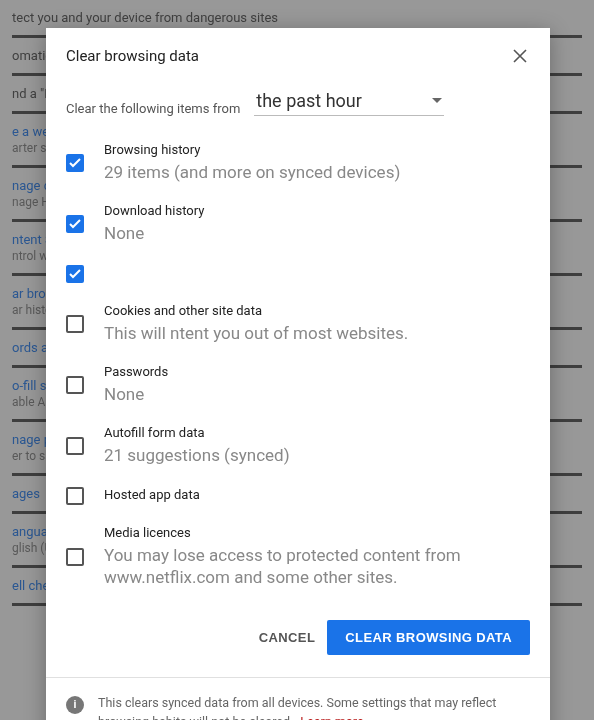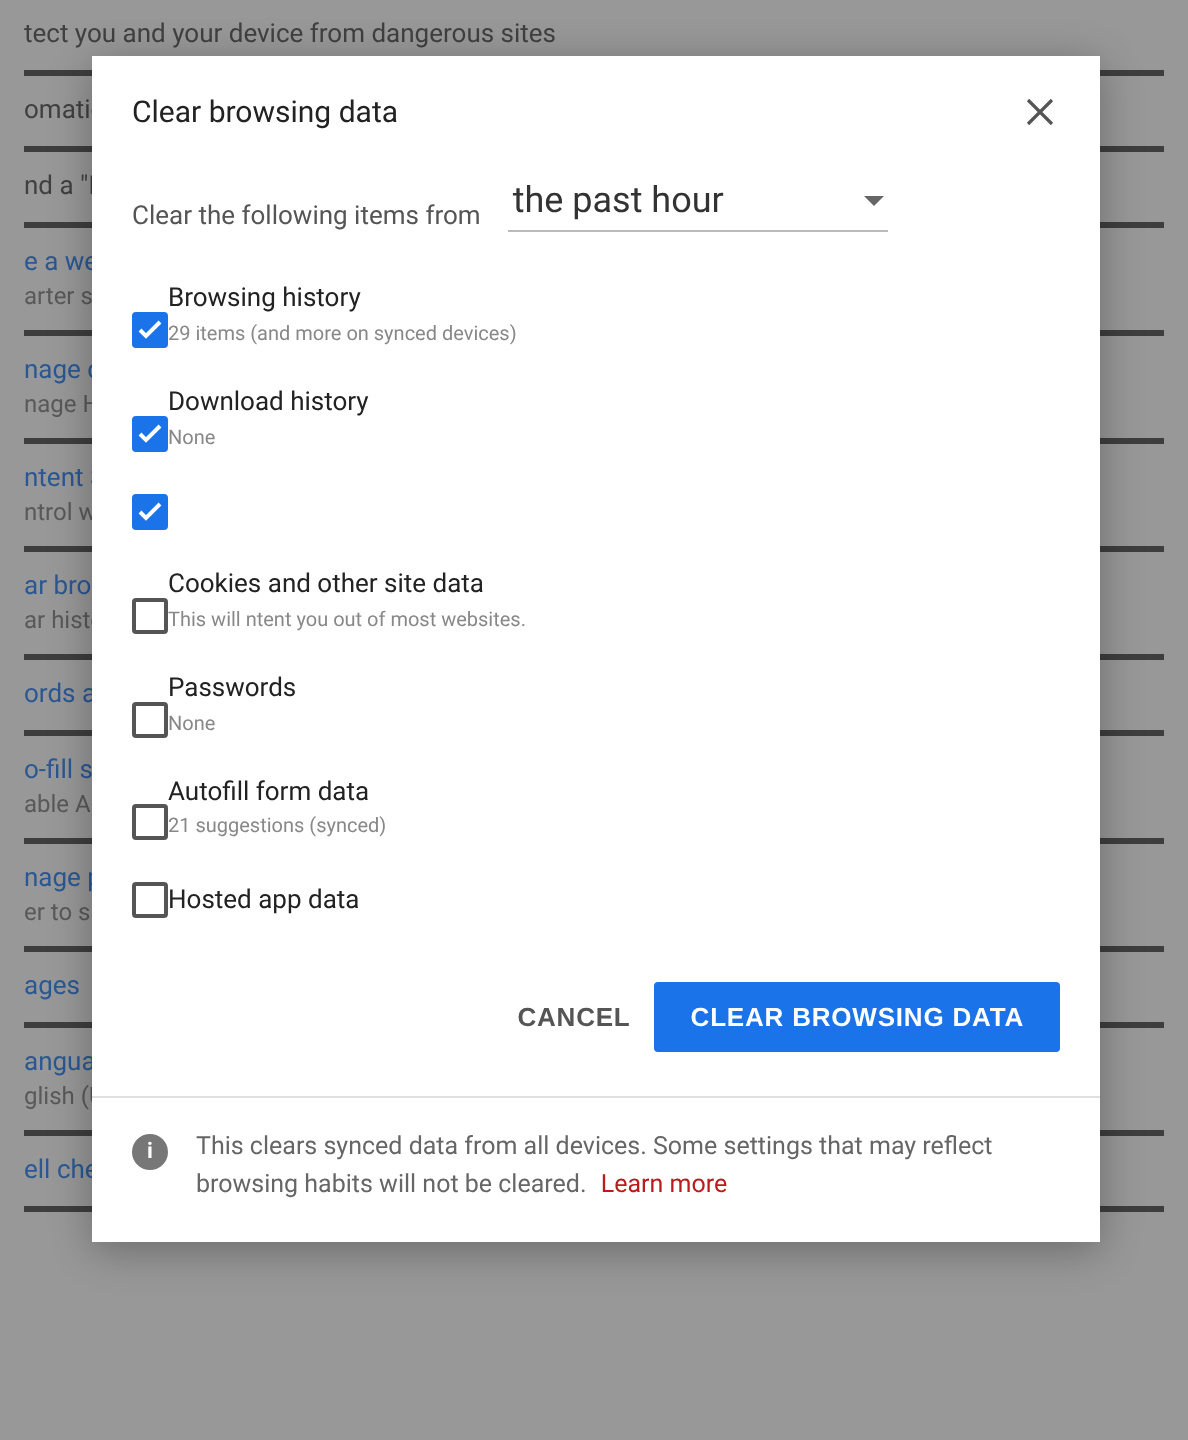--- a/index.html
+++ b/index.html
@@ -53,38 +53,38 @@
   .dropdown {
     display:flex;align-items:center;justify-content:space-between;
     border-bottom:1px solid #bbb;
     min-width:190px;
     padding:4px 2px;
     cursor:pointer;
     font-size:18px;color:#333;gap:24px;
   }
   .items { padding: 0 20px; }
   .item {
-    display: flex; align-items: flex-end; 
+    display: flex; align-items: center; gap: 20px;
     padding: 10px 0;
   }
   .chk {
     width:18px;height:18px;
     border:2px solid #555;
     border-radius:2px;
     flex:0 0 18px;
     margin-top:1px;
     display:flex;align-items:center;justify-content:center;
     cursor:pointer;
   }
   .chk.checked {
     background:#1a73e8;border-color:#1a73e8;
   }
   .chk.checked svg { stroke:#fff; }
   .item-label { font-size:13px; color:#222; line-height:1.3; }
-  .item-sub { font-size:10px; color:#888; margin-top:2px; line-height:1.3; }
+  .item-sub { font-size:17px; color:#888; margin-top:2px; line-height:1.3; }
   .actions {
     display:flex; justify-content:flex-end; gap:6px;
     padding:22px 20px;
   }
   .btn-cancel {
     background:none;border:none;
     color:#555;font-size:13px;letter-spacing:0.4px;
     font-weight:600;cursor:pointer;
     padding:8px 6px;
     text-transform:uppercase;
@@ -207,20 +207,27 @@
           <div class="item-label">Autofill form data</div>
           <div class="item-sub">21 suggestions (synced)</div>
         </div>
       </div>
       <div class="item">
         <div class="chk"></div>
         <div>
           <div class="item-label">Hosted app data</div>
         </div>
       </div>
+      <div class="item">
+        <div class="chk"></div>
+        <div>
+          <div class="item-label">Media licences</div>
+          <div class="item-sub">You may lose access to protected content from www.netflix.com and some other sites.</div>
+        </div>
+      </div>
     </div>
 
   <div class="actions">
     <button class="btn-cancel">CANCEL</button>
     <button class="btn-primary">CLEAR BROWSING DATA</button>
   </div>
 
   <div class="footer">
     <div class="info-icon">i</div>
     <div>

